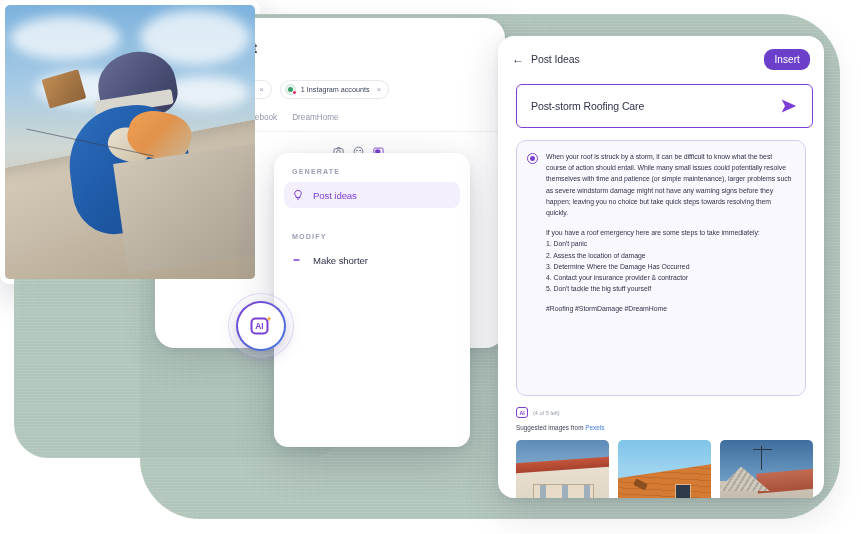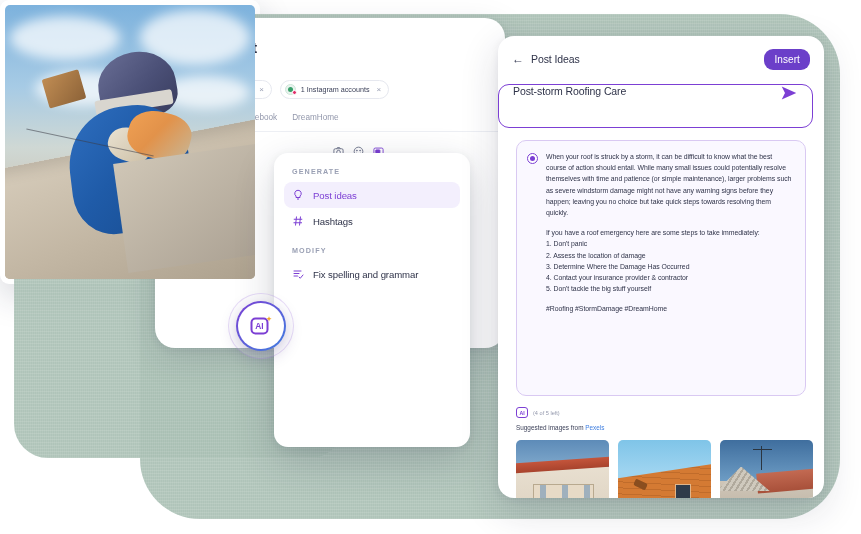--- a/index.html
+++ b/index.html
@@ -189,21 +189,21 @@
   
   #ai-menu {
     left: 274px; top: 153px; width: 196px; height: 294px;
     border-radius: 14px; padding: 14px 10px 10px;
     box-shadow: 0 14px 40px rgba(28,34,60,.20), 0 2px 8px rgba(28,34,60,.08);
   }
   .menu-head {
     font-size: 7.2px; font-weight: 700; letter-spacing: 1.1px;
     color: #9aa0b4; padding: 0 8px; margin-bottom: 6px;
   }
-  .menu-head.second { margin-top: 12px; }
+  .menu-head.second { margin-top: 24px; }
   .mi {
     display: flex; align-items: center; gap: 9px;
     height: 26px; padding: 0 8px; border-radius: 8px;
     font-size: 9.6px; color: #2f3349; position: relative;
     letter-spacing: -.1px;
   }
   .mi.active { background: #f3effd; color: #7c3fd4; }
   .mi .mi-ic { width: 12px; height: 12px; color: #7c3fd4; flex: none;
                display: flex; align-items: center; justify-content: center; }
   .mi .caret { position: absolute; right: 9px; font-size: 7px; color: #3a3f57; }
@@ -220,23 +220,23 @@
     display: flex; align-items: center; padding: 0 14px;
   }
   #back-arrow { font-size: 12px; color: #3a3f57; margin-right: 7px; line-height: 1; }
   #ideas-title { font-size: 10.5px; color: #2f3349; letter-spacing: -.1px; }
   #insert-btn {
     margin-left: auto; background: #6b3fc9; color: #fff;
     font-size: 10px; padding: 5px 10px; border-radius: 9px;
     border: none; letter-spacing: .1px;
   }
   #prompt-box {
-    position: absolute; left: 0; top: 48px; right: 11px; height: 44px;
-    border: 1.6px solid #7c3fd4; border-radius: 11px;
-    display: flex; align-items: flex-start; padding: 0 14px;
+    position: absolute; left: 18px; top: 48px; right: 11px; height: 44px;
+    border: 1.6px solid #7c3fd4; border-radius: 6px;
+    display: flex; align-items: center; padding: 0 14px;
     background: #fff;
   }
   #prompt-text { font-size: 10.5px; color: #2f3349; letter-spacing: -.1px; }
   #send-icon { margin-left: auto; color: #7c3fd4; display: flex; }
 
   #idea-card {
     position: absolute; left: 18px; top: 104px; right: 18px; height: 256px;
     border: 1px solid #d9c9f2; border-radius: 10px;
     background: #faf8ff;
     padding: 10px 12px 10px 10px;
@@ -400,44 +400,35 @@
     <div class="mi active">
       <span class="mi-ic">
         <svg viewBox="0 0 24 24" fill="none" stroke="currentColor" stroke-width="2">
             <path d="M9 17h6M10 20h4"></path>
             <path d="M12 2.5a6.5 6.5 0 0 0-4 11.6V17h8v-2.9A6.5 6.5 0 0 0 12 2.5z"></path>
           </svg>
       </span>
       <span>Post ideas</span>
     </div>
 
+
+
+    <div class="menu-head second">MODIFY</div>
+
+
     <div class="mi">
       <span class="mi-ic">
-        <svg viewBox="0 0 24 24" fill="none" stroke="currentColor" stroke-width="2">
-            <path d="M9 3L7 21M17 3l-2 18M3.5 8.5h17M3 15.5h17"></path>
-          </svg>
-      </span>
-      <span>Hashtags</span>
-    </div>
-
-
-    <div class="menu-head second">MODIFY</div>
-
-
-
-
-    <div class="mi">
-      <span class="mi-ic">
-        <svg viewBox="0 0 24 24" fill="none" stroke="currentColor" stroke-width="2" stroke-linecap="round">
-            <path d="M4 6h14M4 11h10M4 16h7"></path>
-            <path d="M14 18l2.5 2.5L22 14"></path>
-          </svg>
-      </span>
-      <span>Fix spelling and grammar</span>
-    </div>
+        <svg viewBox="0 0 24 24" stroke="currentColor" stroke-width="2.6" stroke-linecap="round">
+            <path d="M4 12h10"></path>
+          </svg>
+      </span>
+      <span>Make shorter</span>
+    </div>
+
+
   </div>
 
   <div id="ai-fab-ring"></div>
   <div id="ai-fab">
     <svg width="26" height="26" viewBox="0 0 26 26">
       <rect x="3.5" y="5.5" width="16" height="15" rx="4" fill="none" stroke="#7c3fd4" stroke-width="2"></rect>
       <text x="11.5" y="16.3" font-family="Liberation Sans, sans-serif" font-size="8.4" font-weight="700" fill="#7c3fd4" text-anchor="middle">AI</text>
       <path d="M21 3.2l.75 1.85L23.6 5.8l-1.85.75L21 8.4l-.75-1.85L18.4 5.8l1.85-.75z" fill="#f5a623"></path>
     </svg>
   </div>

